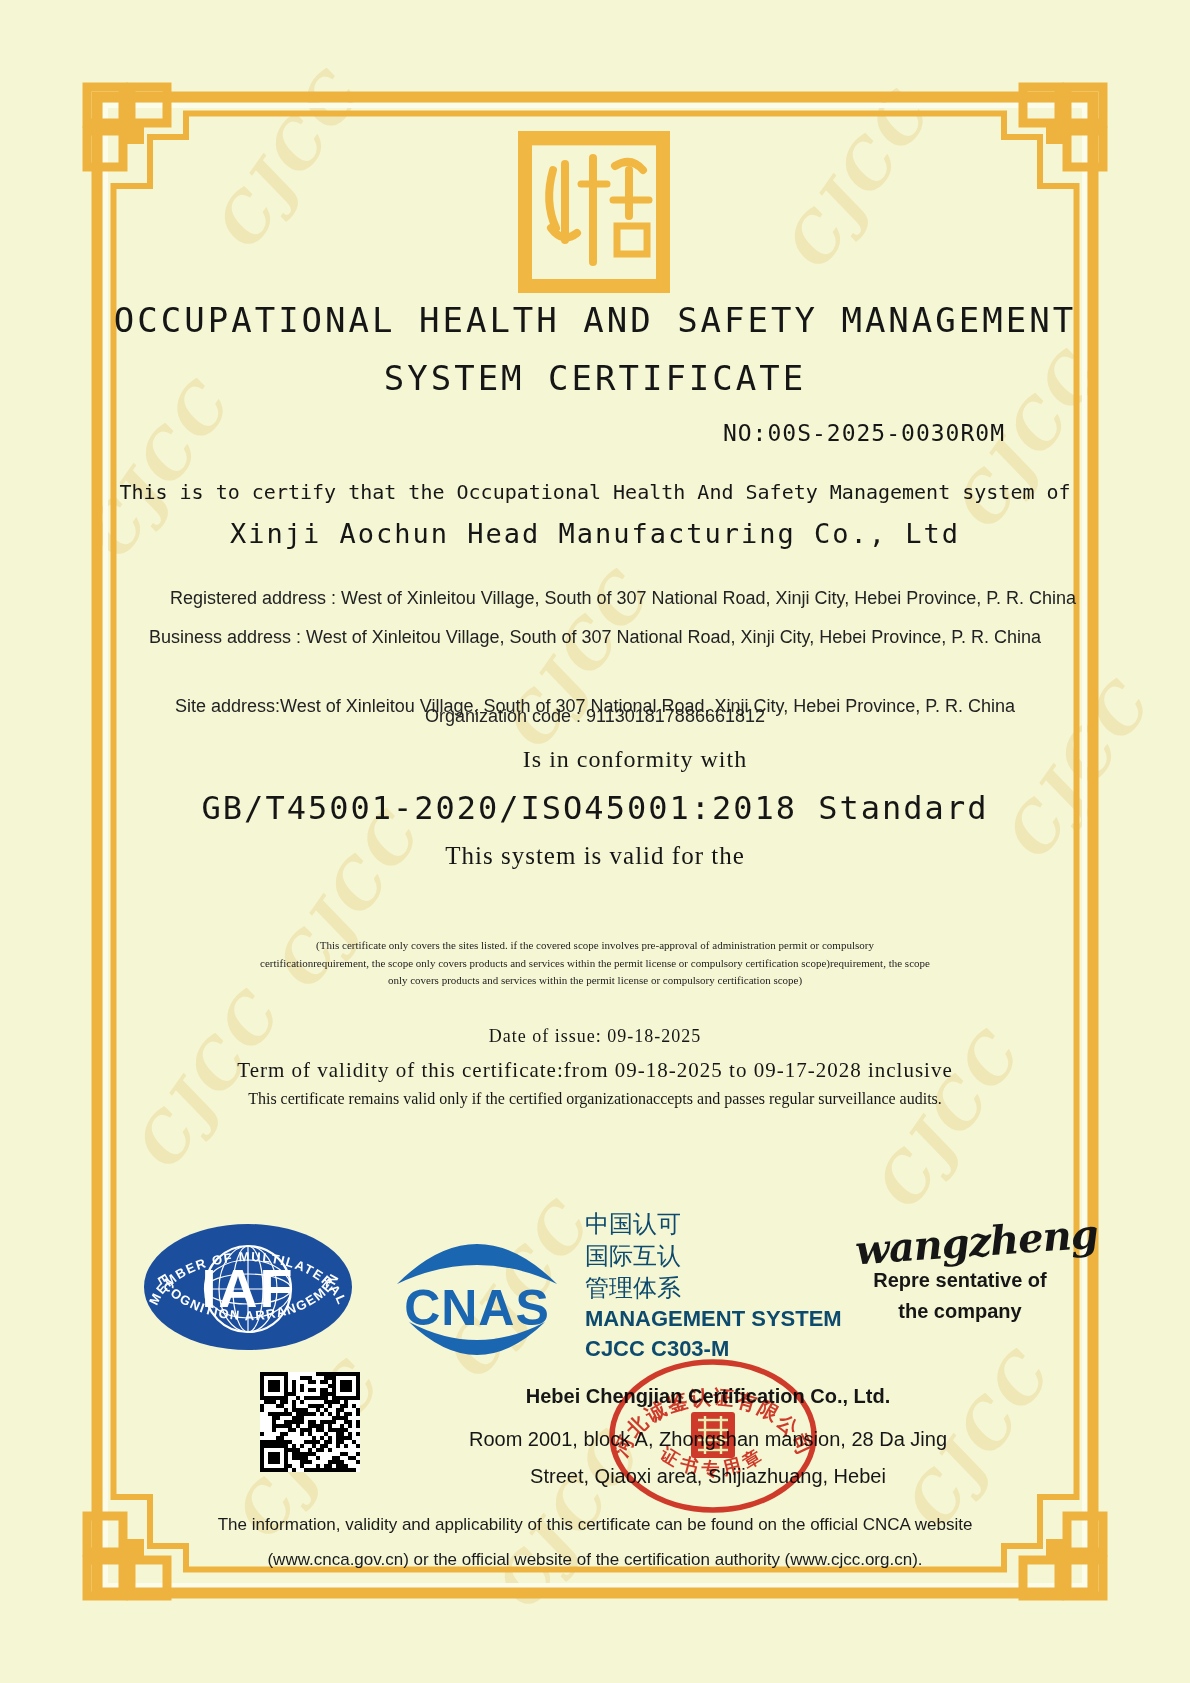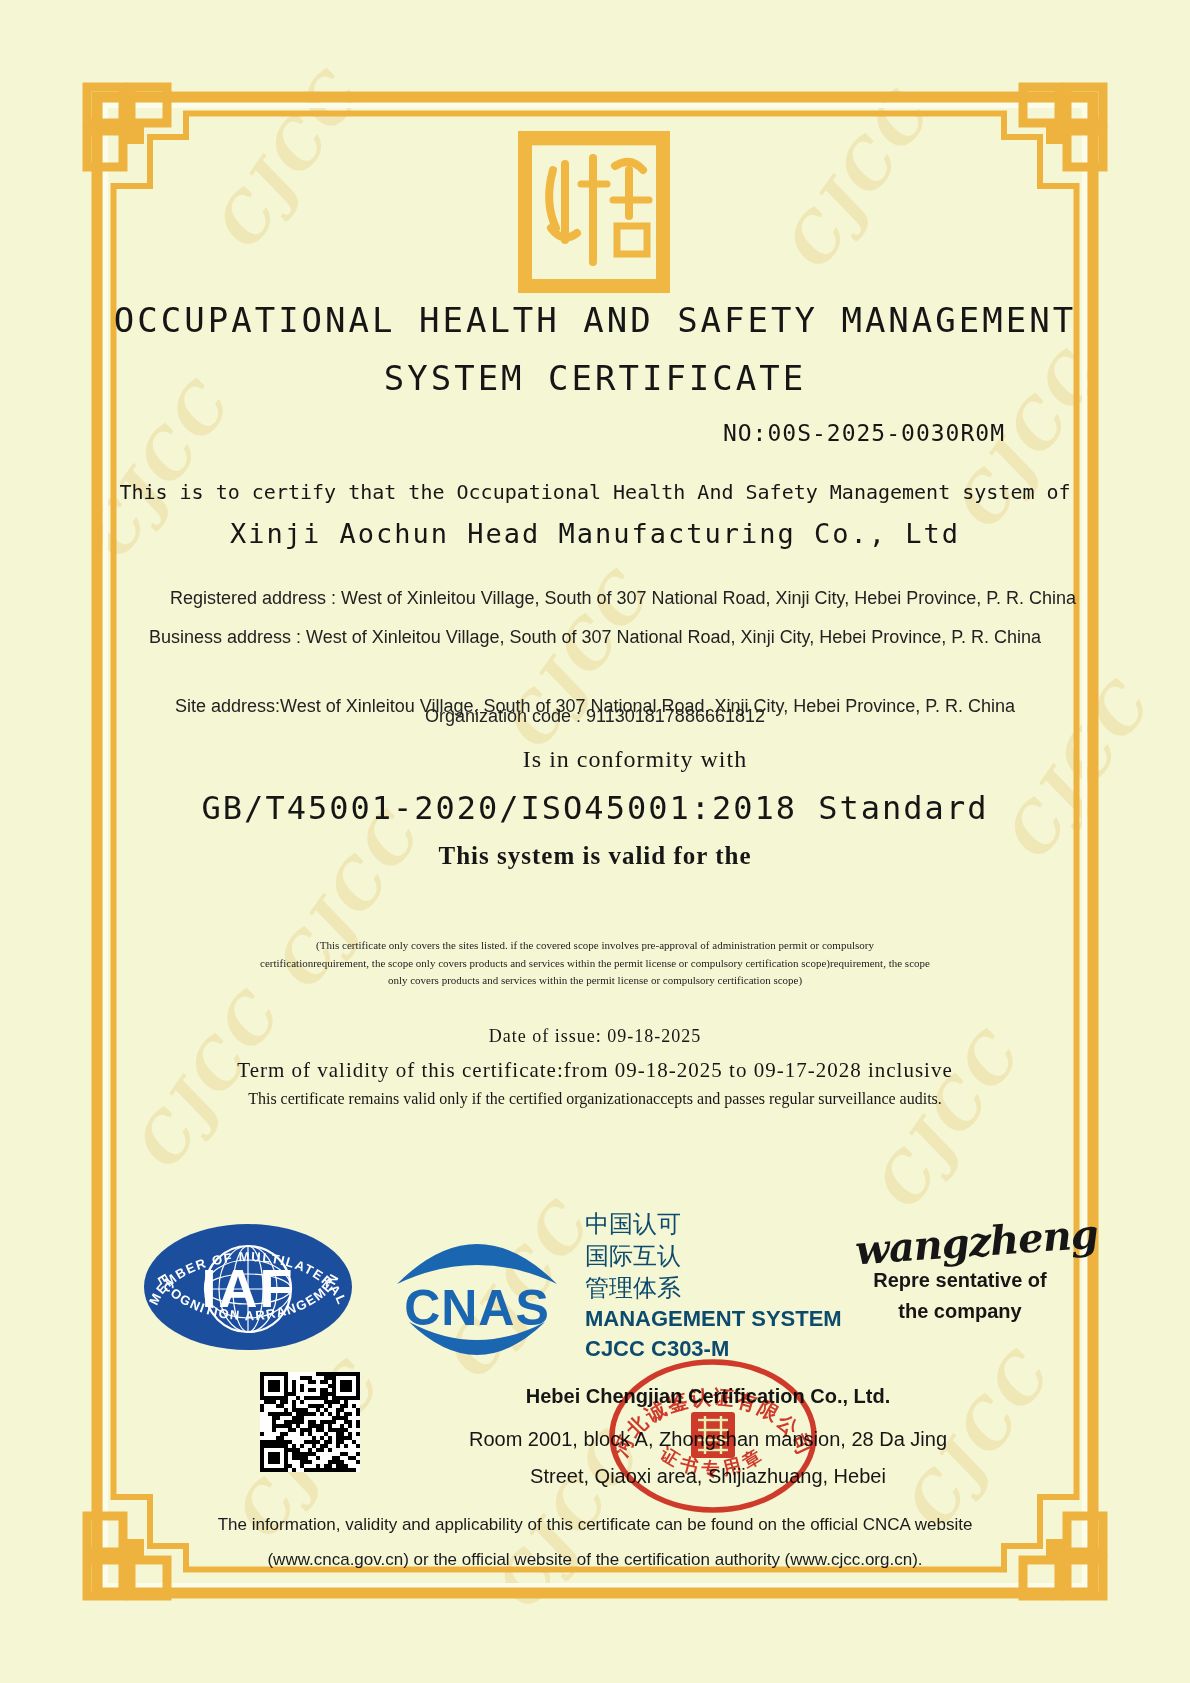--- a/index.html
+++ b/index.html
@@ -14,21 +14,21 @@
       font-size:64px;color:rgba(224,188,92,0.26);transform:rotate(-55deg);letter-spacing:4px;
       pointer-events:none;user-select:none;}
   .frame-svg,.art{position:absolute;}
   .title{font-size:34px;letter-spacing:3px;}
   .cert-no{position:absolute;right:185px;top:420px;font-size:23px;letter-spacing:1px;white-space:nowrap;}
   .certify{top:480px;font-size:20px;}
   .company{top:518px;font-size:27px;letter-spacing:2px;}
   .addr{font-size:18px;color:#222;}
   .conf{top:746px;font-size:24px;letter-spacing:1px;padding-left:40px;}
   .gb{top:789px;font-size:32px;letter-spacing:2px;}
-  .validfor{top:842px;font-size:25px;letter-spacing:1px;font-weight:bold;}
+  .validfor{top:842px;font-size:25px;letter-spacing:1px;}
   .heads{top:890px;font-size:23px;letter-spacing:1px;}
   .notes{position:absolute;left:90px;width:1010px;top:937px;text-align:center;
          font-size:11px;line-height:17.5px;color:#1d1d1d;}
   .dates{font-size:18px;letter-spacing:1px;}
   .remains{top:1090px;font-size:16px;}
   .cnblock{position:absolute;left:585px;top:1208px;text-align:left;line-height:32px;font-size:24px;color:#0c4a6e;}
   .cnblock .en{font-size:22px;font-weight:600;line-height:30px;}
   .sigblock{position:absolute;left:855px;top:1218px;width:210px;text-align:center;}
   .signame{display:inline-block;font-family:"DejaVu Serif",serif;font-style:italic;font-weight:bold;
            font-size:40px;letter-spacing:-1px;transform:rotate(-4deg);}

